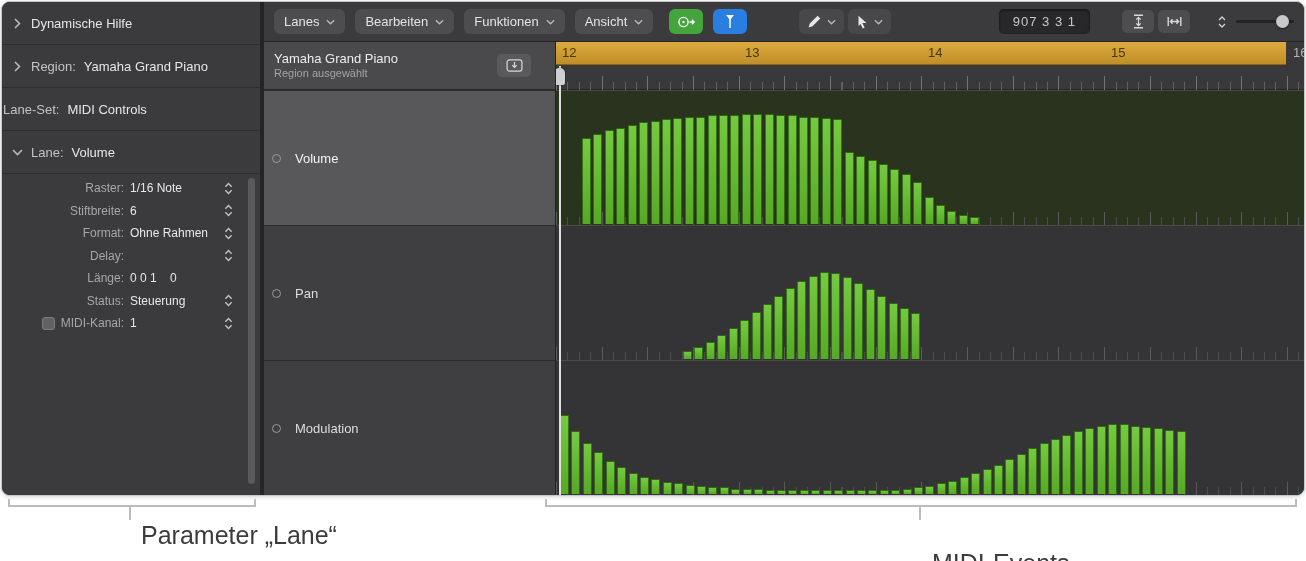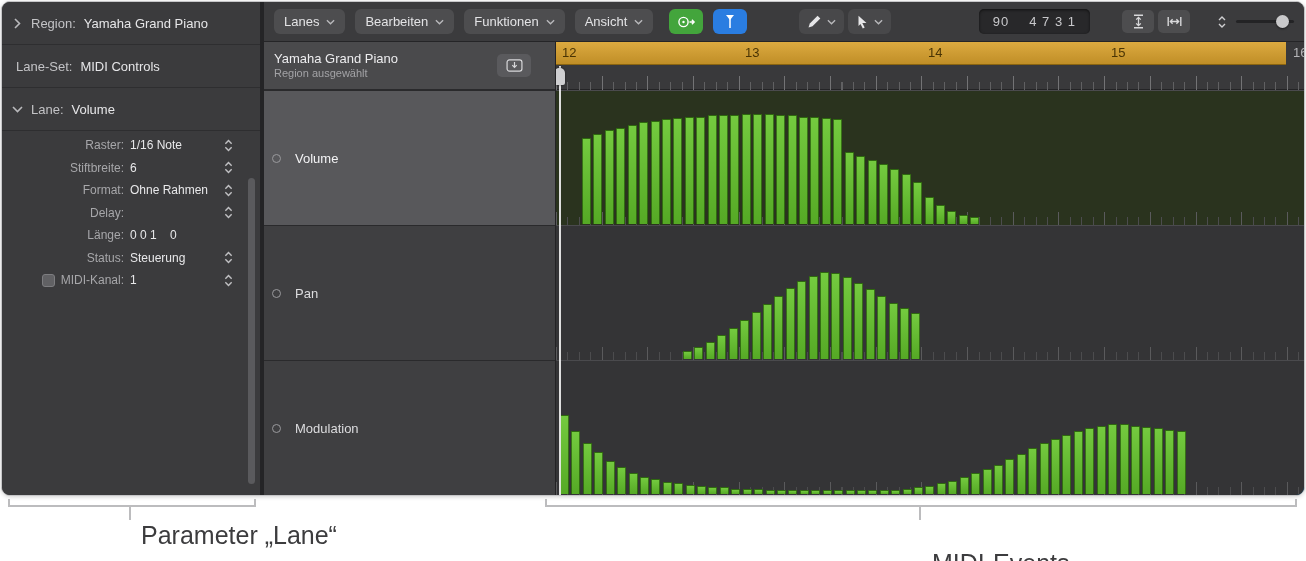--- a/index.html
+++ b/index.html
@@ -8,21 +8,21 @@
 
   
   .window { position:absolute; left:1px; top:1px; width:1304px; height:495px;
     border:1px solid #c6c6c8; border-radius:9px; overflow:hidden; background:#3b3b3d;
     box-shadow:0 1px 4px rgba(0,0,0,.18); }
 
   
   .sidebar { position:absolute; left:0; top:0; width:258px; height:100%; background:#3b3b3d; }
   .sb-row { height:43px; display:flex; align-items:center; padding-left:10px; gap:8px;
     border-bottom:1px solid #2e2e30; font-size:13px; color:#e2e2e4; cursor:default; }
-  .sb-row.noicon { padding-left:14px; }
+  .sb-row.noicon { padding-left:1px; }
   .chev { color:#b9b9bc; display:inline-flex; width:11px; justify-content:center; }
   .sb-key { color:#c3c3c6; }
   .sb-val { color:#e6e6e8; }
   .param-list { padding-top:3px; }
   .param-row { display:flex; align-items:center; height:22.5px; padding-right:26px; }
   .p-label { width:122px; display:flex; justify-content:flex-end; align-items:center; gap:6px;
     color:#a7a7aa; font-size:12px; white-space:pre; }
   .p-value { flex:1; padding-left:6px; color:#e8e8ea; font-size:12px; white-space:pre; }
   .p-stepper { width:12px; color:#c0c0c3; display:flex; align-items:center; justify-content:center; }
   .checkbox { width:13px; height:13px; border-radius:3px; background:#616164; border:1px solid #7d7d80;
@@ -40,21 +40,21 @@
   .menu-btn { height:25px; padding:0 10px; background:#4d4d4f; border:none; border-radius:6px;
     color:#e3e3e5; font-size:13px; font-family:inherit; display:inline-flex; align-items:center; gap:7px; }
   .icon-btn { width:34px; height:25px; border:none; border-radius:6px; display:inline-flex;
     align-items:center; justify-content:center; }
   .btn-green { background:#43a53c; margin-left:6px; }
   .btn-blue  { background:#2a7de1; }
   .tool-btn { height:25px; padding:0 8px; background:#48484a; border:none; border-radius:6px;
     color:#e3e3e5; display:inline-flex; align-items:center; gap:6px; }
   .tools { margin-left:42px; display:flex; gap:4px; }
   .lcd { margin-left:auto; height:25px; padding:0 14px; background:#28282a; border-radius:5px;
-    box-shadow:inset 0 1px 3px rgba(0,0,0,.6); display:flex; align-items:center; gap:20px;
+    box-shadow:inset 0 1px 3px rgba(0,0,0,.6); display:flex; align-items:center; 
     color:#c8c8cb; font-size:13px; letter-spacing:1px; }
   .zoom-btns { margin-left:22px; display:flex; gap:4px; }
   .zoom-btn { width:32px; height:23px; background:#4d4d4f; border:none; border-radius:5px;
     color:#d8d8da; display:inline-flex; align-items:center; justify-content:center; }
   .slider-group { margin-left:16px; display:flex; align-items:center; gap:8px; color:#cfcfd1; }
   .slider-track { position:relative; width:58px; height:3px; background:#232325; border-radius:2px; }
   .slider-knob { position:absolute; left:40px; top:-5px; width:13px; height:13px; border-radius:50%;
     background:#c9c9cb; box-shadow:0 1px 2px rgba(0,0,0,.5); }
 
   
@@ -120,20 +120,28 @@
 <div class="page">
   <div class="window">
 
     <aside class="sidebar">
       <div class="sb-row">
         <span class="chev">
           <svg width="7" height="11" viewBox="0 0 7 11">
               <path d="M1 1l4.5 4.5L1 10" fill="none" stroke="currentColor" stroke-width="1.6"></path>
             </svg>
         </span>
+        <span class="sb-val">Dynamische Hilfe</span>
+      </div>
+      <div class="sb-row">
+        <span class="chev">
+          <svg width="7" height="11" viewBox="0 0 7 11">
+              <path d="M1 1l4.5 4.5L1 10" fill="none" stroke="currentColor" stroke-width="1.6"></path>
+            </svg>
+        </span>
         <span class="sb-key">Region: </span>
           <span class="sb-val">Yamaha Grand Piano</span>
       </div>
       <div class="sb-row noicon">
         <span class="sb-key">Lane-Set: </span>
           <span class="sb-val">MIDI Controls</span>
       </div>
       <div class="sb-row">
         <span class="chev">
           <svg width="11" height="7" viewBox="0 0 11 7">
@@ -290,21 +298,21 @@
             <span>
                 <svg width="9" height="6" viewBox="0 0 10 6">
                   <path d="M1 1l4 4 4-4" fill="none" stroke="#b9b9bc" stroke-width="1.5"></path>
                 </svg>
               </span>
           </button>
         </div>
 
         <div class="lcd">
           <span>90</span>
-          <span>4 7 3 1</span>
+          <span>7 3 3 1</span>
         </div>
 
         <div class="zoom-btns">
           <button class="zoom-btn">
             <span>
               <svg width="13" height="15" viewBox="0 0 13 15">
                   <path d="M2 1.2h9M2 13.8h9" stroke="currentColor" stroke-width="1.4"></path>
                   <path d="M6.5 3.5v8M4.2 5.6l2.3-2.3 2.3 2.3M4.2 9.4l2.3 2.3 2.3-2.3" fill="none" stroke="currentColor" stroke-width="1.3"></path>
                 </svg>
             </span>

